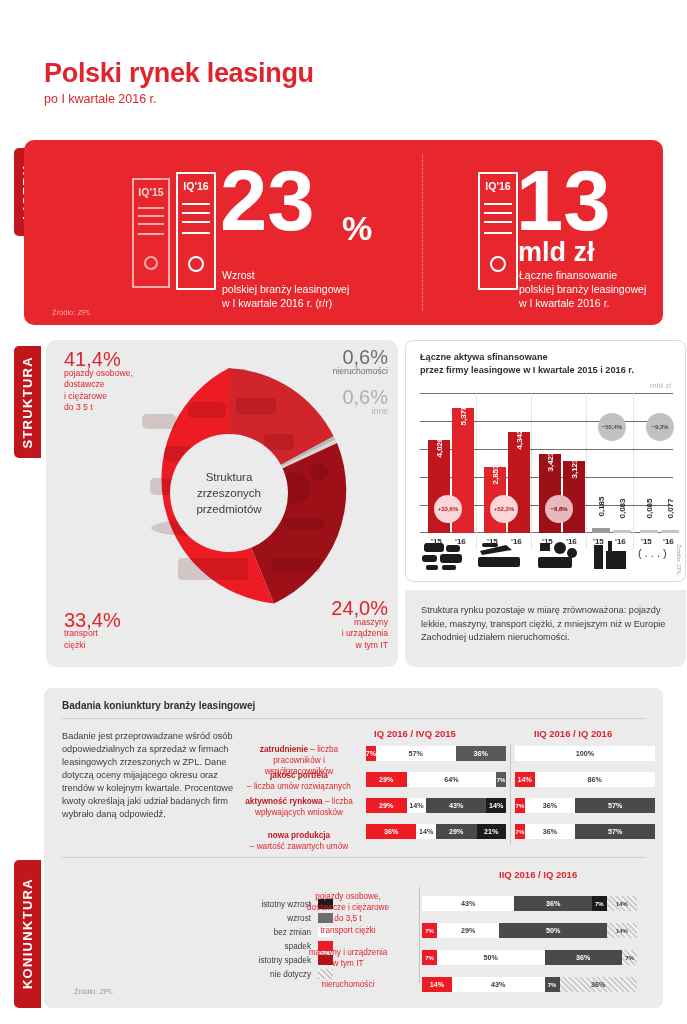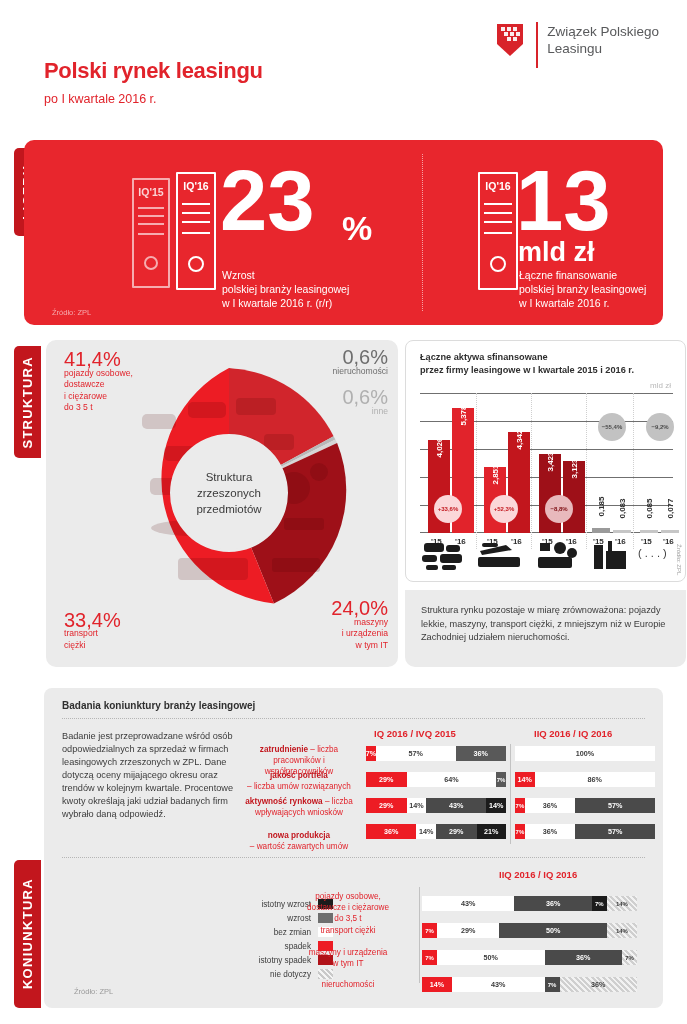--- a/index.html
+++ b/index.html
@@ -10,21 +10,21 @@
     overflow: hidden;
   }
   .page { position: relative; width: 687px; height: 1024px; background:#fff; }
 
   
   .header { position:absolute; left:0; top:0; width:687px; height:120px; }
   .logo-wrap { position:absolute; right:28px; top:22px; display:flex; align-items:flex-start; gap:9px; }
   .logo-mark { width:34px; height:44px; position:relative; }
   .logo-divider { width:2px; height:46px; background:#d8232a; }
   .logo-text { font-size:13.5px; line-height:16.5px; color:#58595b; padding-top:2px; }
-  .title { position:absolute; left:44px; top:58px; font-size:22px; font-weight:bold; color:#e1232b; letter-spacing:-0.3px; }
+  .title { position:absolute; left:44px; top:58px; font-size:27px; font-weight:bold; color:#e1232b; letter-spacing:-0.3px; }
   .subtitle { position:absolute; left:44px; top:92px; font-size:12.5px; color:#e1232b; }
 
   
   .side-tab {
     position:absolute; left:14px; background:#c2161d; border-radius:5px 0 0 5px;
     display:flex; align-items:center; justify-content:center;
     color:#fff; font-weight:bold; letter-spacing:1.3px;
   }
   .side-tab span { writing-mode:vertical-rl; transform:rotate(180deg); font-size:13px; }
 
@@ -103,42 +103,20 @@
   .lg-row { display:flex; align-items:center; justify-content:flex-end; gap:7px; height:14px; }
   .lg-row span { font-size:8.2px; color:#3b3b3b; }
   .sw { width:15px; height:10px; border:0; }
 </style>
 </head>
 <body>
 
 <div class="page">
 
   <div class="header">
-    <div class="logo-wrap">
-      <div class="logo-mark">
-        <svg width="34" height="44" viewBox="0 0 34 44">
-          <path d="M4 2 L30 2 L30 22 L17 34 L4 22 Z" fill="#d8232a"></path>
-          <g fill="#ffffff" opacity="0.92">
-            <rect x="8" y="5" width="4" height="4"></rect>
-              <rect x="14" y="5" width="4" height="4"></rect>
-            <rect x="20" y="5" width="4" height="4"></rect>
-            <rect x="11" y="10" width="4" height="4"></rect>
-              <rect x="17" y="10" width="4" height="4"></rect>
-            <rect x="23" y="10" width="4" height="4"></rect>
-            <rect x="14" y="15" width="4" height="4"></rect>
-              <rect x="20" y="15" width="4" height="4"></rect>
-          </g>
-        </svg>
-      </div>
-      <div class="logo-divider"></div>
-      <div class="logo-text">
-        <div>Związek Polskiego</div>
-        <div>Leasingu</div>
-      </div>
-    </div>
     <div class="title">Polski rynek leasingu</div>
     <div class="subtitle">po I kwartale 2016 r.</div>
   </div>
 
   <div class="side-tab" style="top:148px; width:27px; height:88px;">
     <span>LICZBY</span>
   </div>
 
   <div class="liczby">
     <div class="dashdiv"></div>

